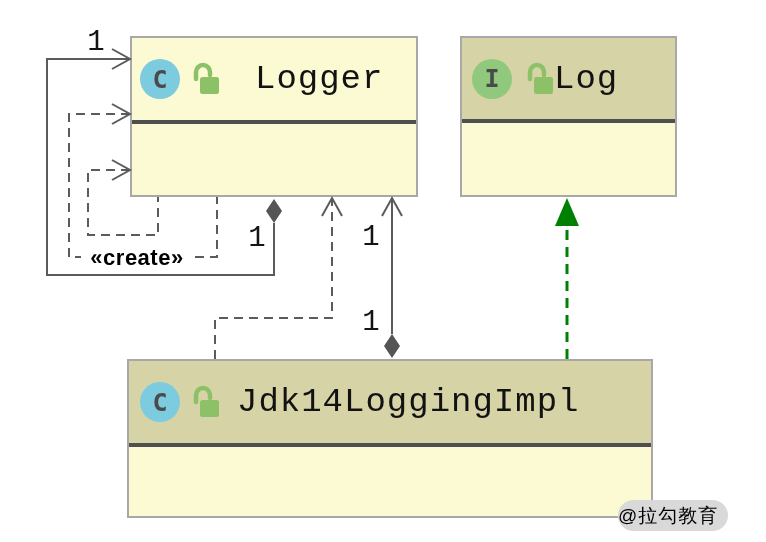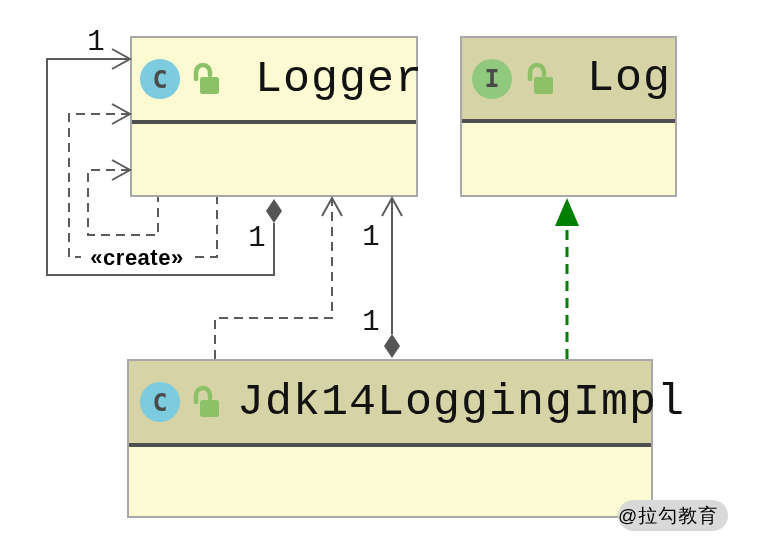--- a/index.html
+++ b/index.html
@@ -30,33 +30,33 @@
 
   .badge{
     flex:0 0 auto;width:40px;height:40px;border-radius:50%;
     display:flex;align-items:center;justify-content:center;
     font-family:"DejaVu Sans Mono",monospace;font-weight:bold;font-size:25px;color:#4a4a4a;
   }
   .badge.blue{background:#7ccbdf;}
   .badge.green{background:#90c87e;}
   .lock{flex:0 0 auto;}
   .cls-name{
-    font-family:"Liberation Mono",monospace;font-size:45px;color:#121212;
+    font-family:"Liberation Mono",monospace;font-size:34px;color:#121212;
     letter-spacing:1px;white-space:nowrap;line-height:1;
   }
 
   .node.logger{left:130px;top:36px;width:288px;height:161px;}
   .node.logger .hdr{height:82px;padding-left:8px;}
   .node.logger .lock{margin-left:10px;}
   .node.logger .cls-name{margin-left:35px;}
 
   .node.log{left:460px;top:36px;width:217px;height:161px;}
   .node.log .hdr{height:81px;padding-left:10px;}
   .node.log .lock{margin-left:12px;}
-  .node.log .cls-name{margin-left:33px;text-align:center;}
+  .node.log .cls-name{text-align:center;}
 
   .node.jdk{left:127px;top:359px;width:526px;height:159px;}
   .node.jdk .hdr{height:82px;padding-left:11px;}
   .node.jdk .lock{margin-left:10px;}
   .node.jdk .cls-name{margin-left:17px;}
 
   .watermark{
     position:absolute;z-index:4;left:618px;top:500px;width:110px;height:31px;
     background:#d9d9d9;border-radius:16px;color:#000000;
     font-size:19px;line-height:31px;letter-spacing:1px;

